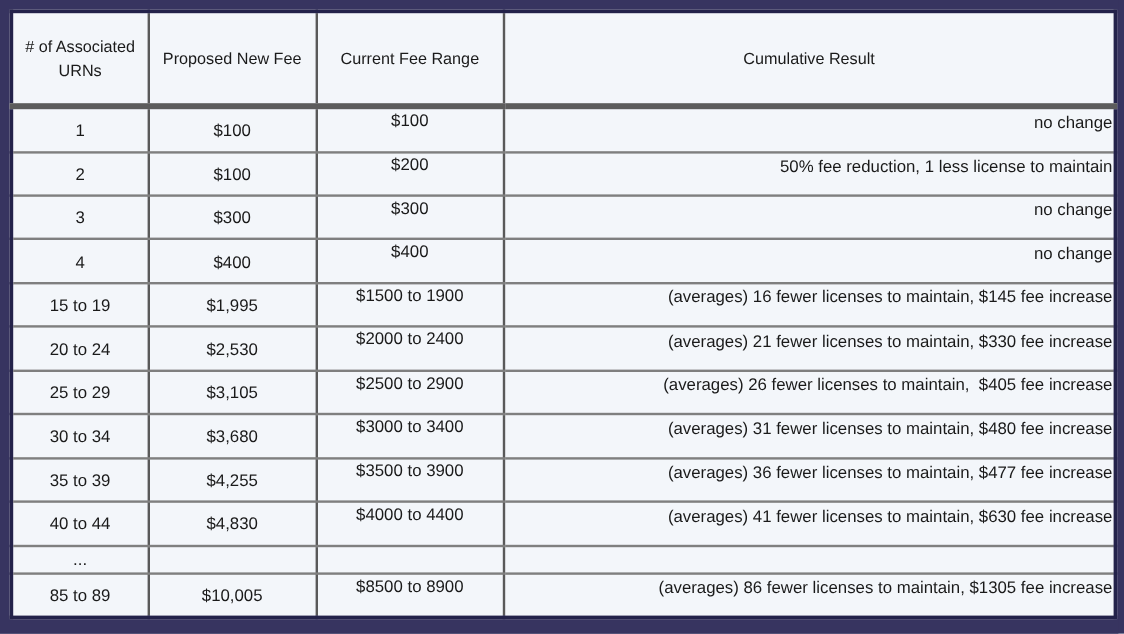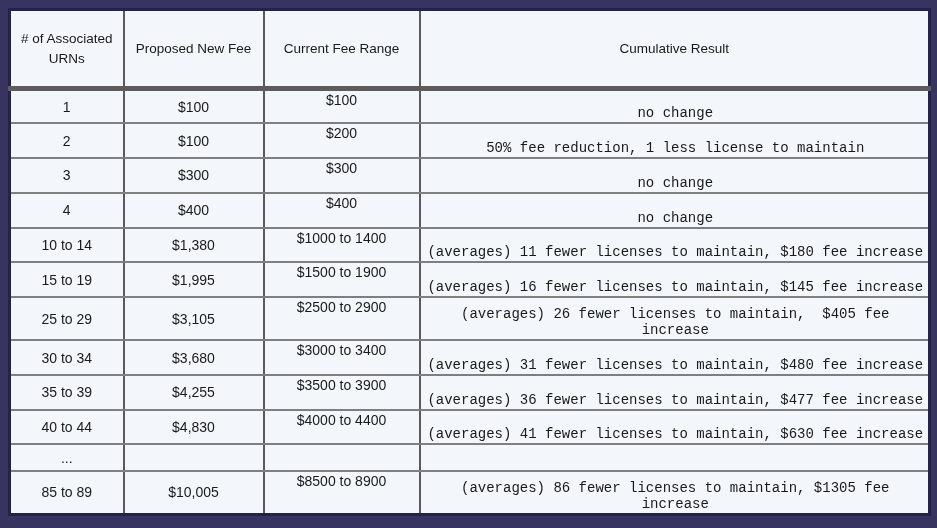--- a/index.html
+++ b/index.html
@@ -63,26 +63,25 @@
   td.c1 {
     text-align: center;
     vertical-align: middle;
   }
   td.c2 {
     text-align: center;
     vertical-align: top;
     padding-top: 1px;
   }
   td.c3 {
-    text-align: center;
+    text-align: right;
     vertical-align: bottom;
     padding-left: 3px;
-    padding-bottom: 1px;
+    padding-bottom: 16px;
     white-space: pre-wrap;
-    font-family: Liberation Mono, monospace;
   }
 </style>
 </head>
 <body>
 
 <div class="frame">
   <table class="fee-table">
     <colgroup>
       <col class="c0">
         <col class="c1">
@@ -116,30 +115,30 @@
           <td class="c2">$300</td>
           <td class="c3">no change</td>
         </tr>
         <tr>
           <td class="c0">4</td>
           <td class="c1">$400</td>
           <td class="c2">$400</td>
           <td class="c3">no change</td>
         </tr>
         <tr>
-          <td class="c0">10 to 14</td>
-          <td class="c1">$1,380</td>
-          <td class="c2">$1000 to 1400</td>
-          <td class="c3">(averages) 11 fewer licenses to maintain, $180 fee increase</td>
-        </tr>
-        <tr>
           <td class="c0">15 to 19</td>
           <td class="c1">$1,995</td>
           <td class="c2">$1500 to 1900</td>
           <td class="c3">(averages) 16 fewer licenses to maintain, $145 fee increase</td>
+        </tr>
+        <tr>
+          <td class="c0">20 to 24</td>
+          <td class="c1">$2,530</td>
+          <td class="c2">$2000 to 2400</td>
+          <td class="c3">(averages) 21 fewer licenses to maintain, $330 fee increase</td>
         </tr>
         <tr>
           <td class="c0">25 to 29</td>
           <td class="c1">$3,105</td>
           <td class="c2">$2500 to 2900</td>
           <td class="c3">(averages) 26 fewer licenses to maintain,  $405 fee increase</td>
         </tr>
         <tr>
           <td class="c0">30 to 34</td>
           <td class="c1">$3,680</td>

